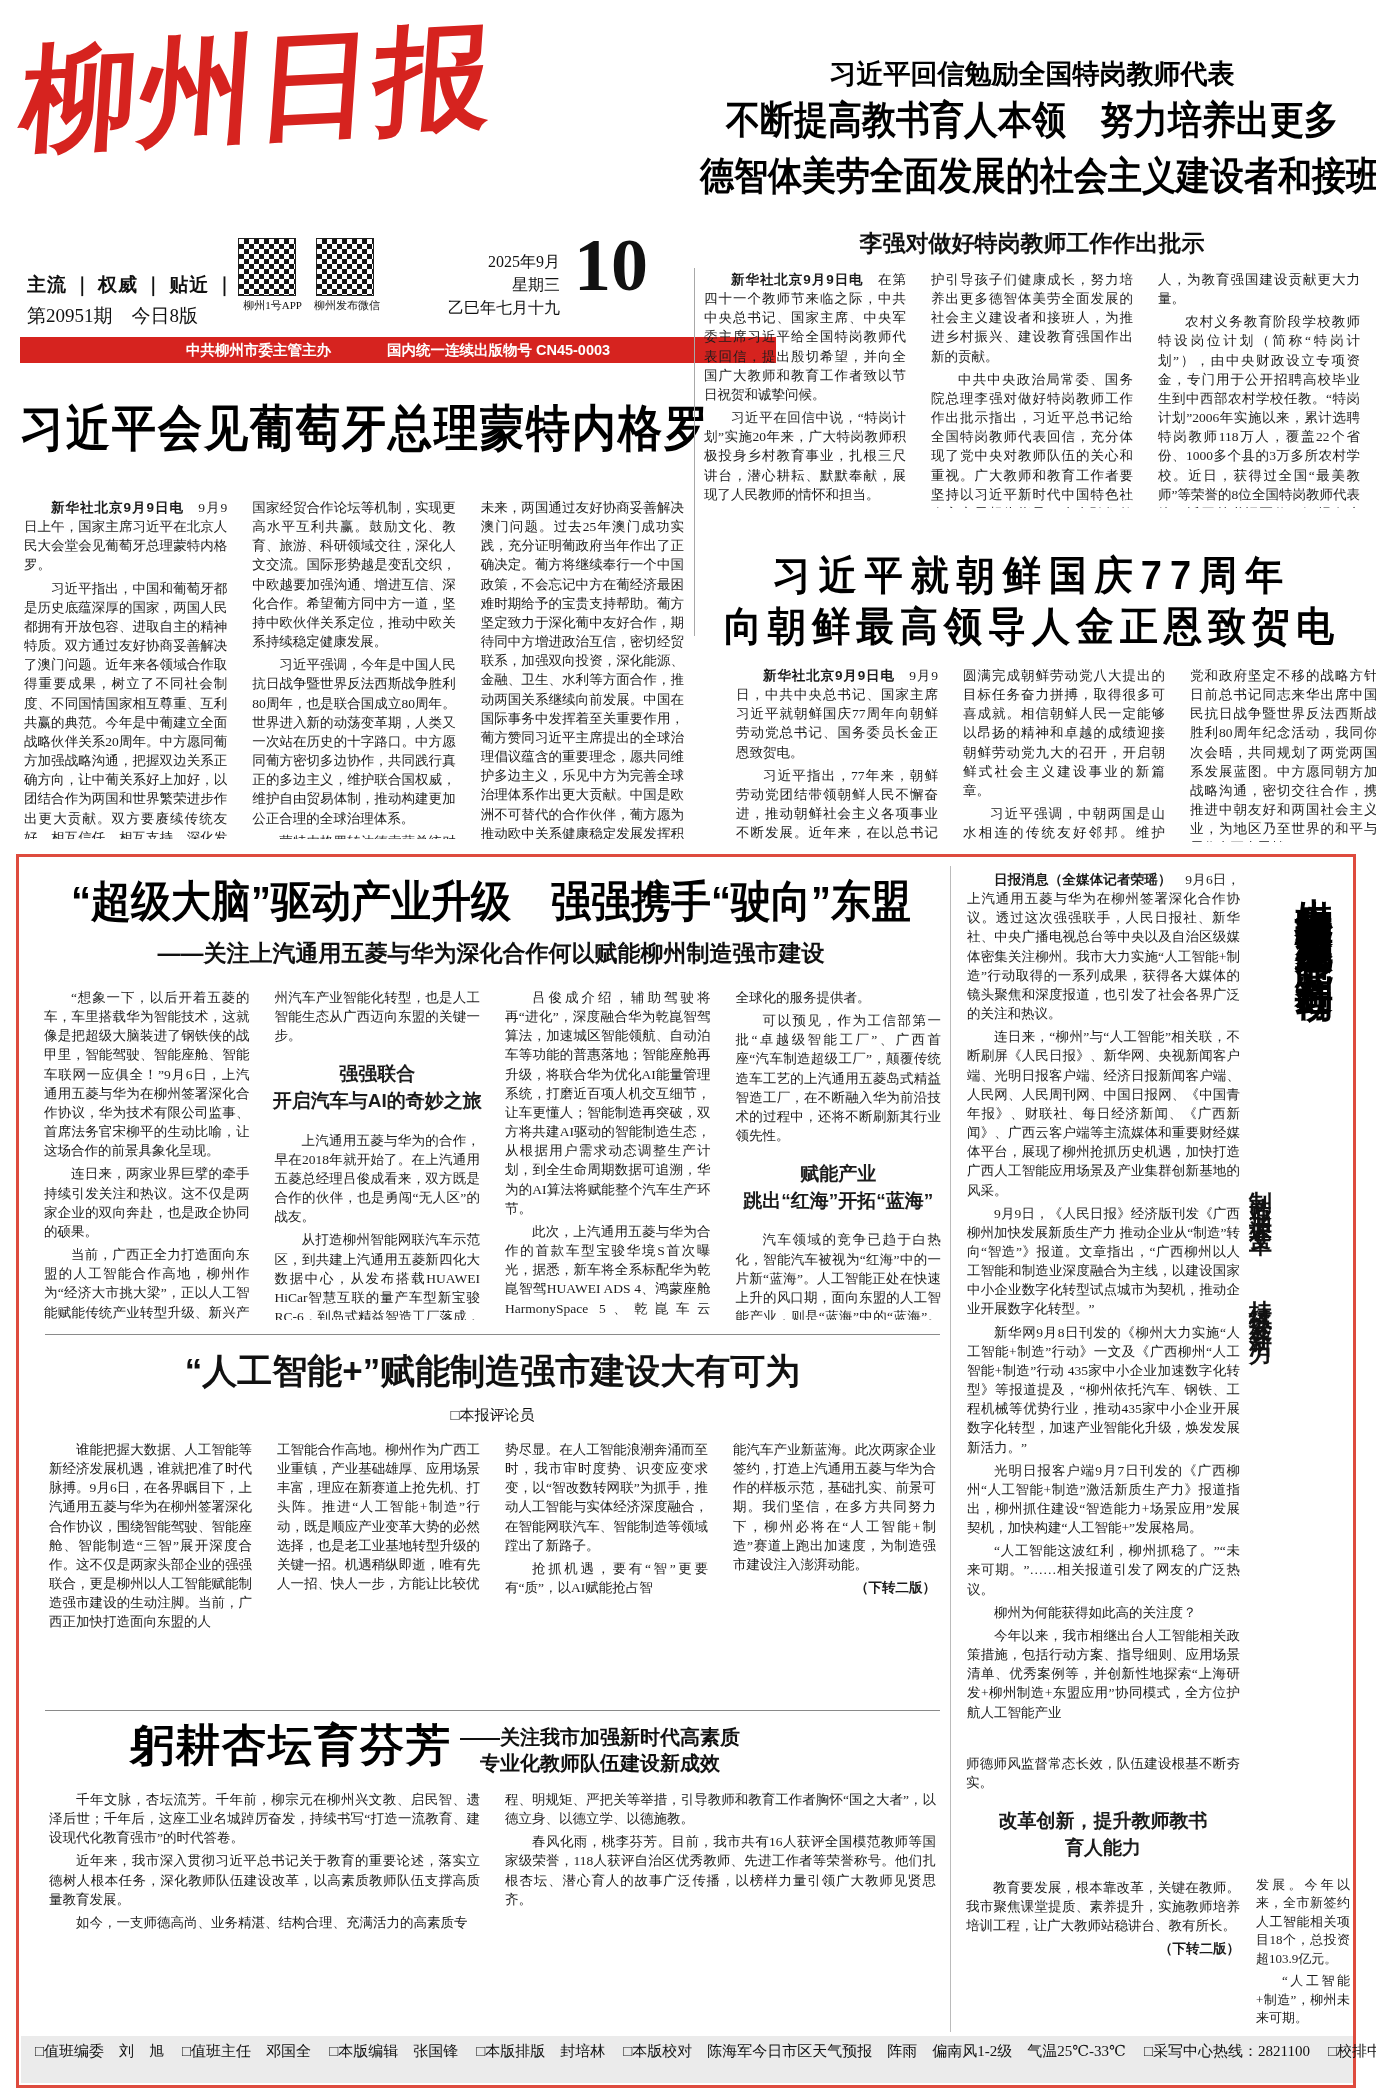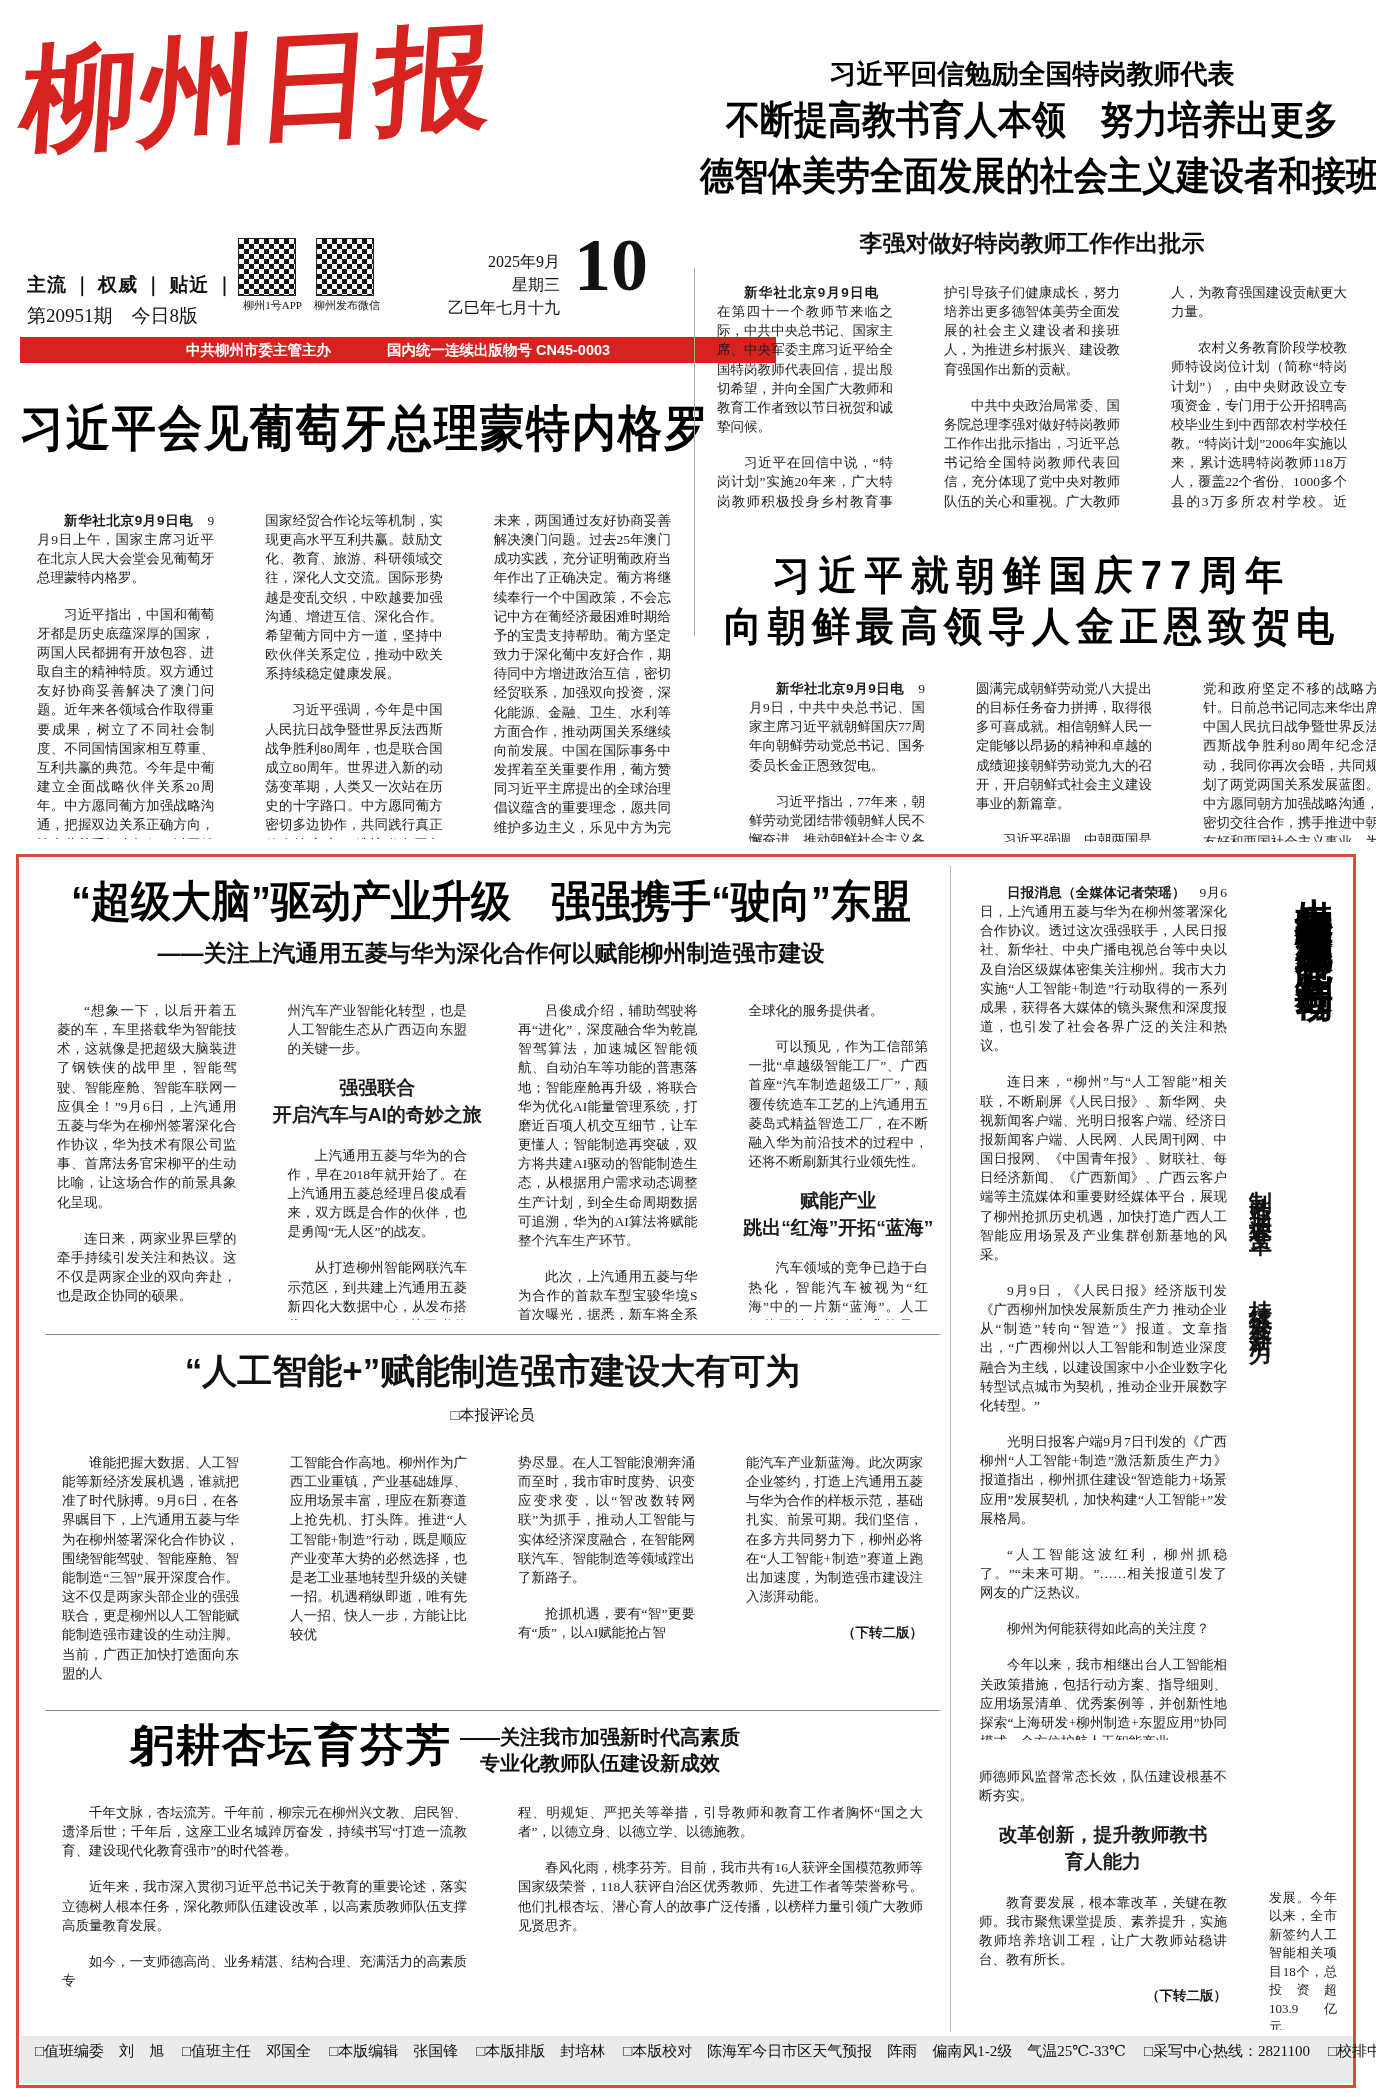--- a/index.html
+++ b/index.html
@@ -20,21 +20,21 @@
   .qr-label{font-size:11px;width:72px;text-align:right;top:298px}
   .ql1{left:230px}.ql2{left:308px}
   .dateblock{left:405px;top:250px;width:155px;text-align:right;font-size:16px;line-height:1.45}
   .page-number{left:574px;top:228px;font:bold 74px/1 "Liberation Serif","DejaVu Serif",serif}
   .red-bar{left:20px;top:337px;width:756px;height:26px;background:#d6231f;color:#fff;
       display:flex;align-items:center;justify-content:center;gap:56px;
       font-size:14.5px;font-weight:bold;font-family:"Liberation Sans","DejaVu Sans",sans-serif;white-space:nowrap}
 
   
   .bodytext{font-size:13.5px;line-height:1.42;text-align:justify;color:#1c1c1c}
-  .bodytext p{margin:17px;text-indent:2em}
+  .bodytext p{margin:4px;text-indent:2em}
   .bodytext p.pc{text-indent:0}
   .bodytext p.end{text-align:right;font-weight:bold;font-family:"Liberation Sans","DejaVu Sans",sans-serif}
   .bodytext b{font-family:"Liberation Sans","DejaVu Sans",sans-serif}
   .subhead{font-family:"Liberation Sans","DejaVu Sans",sans-serif;font-weight:bold;font-size:19px;
       line-height:1.4;text-align:center;margin:16px 0;white-space:pre-line;text-indent:0}
   .cols{display:flex;gap:17px}
   .col{flex:1 1 0;overflow:hidden}
 
   
   .hl-portugal{left:20px;top:396px;width:662px;text-align:center;font-size:44px;
@@ -241,20 +241,21 @@
 育人能力</div>
       <p class="p">教育要发展，根本靠改革，关键在教师。我市聚焦课堂提质、素养提升，实施教师培养培训工程，让广大教师站稳讲台、教有所长。</p>
       <p class="end">（下转二版）</p>
     </div>
 
   <div class="abs vrule2"></div>
   <div class="abs bodytext media-main">
       <p class="p"><b>日报消息（全媒体记者荣瑶）</b>　9月6日，上汽通用五菱与华为在柳州签署深化合作协议。透过这次强强联手，人民日报社、新华社、中央广播电视总台等中央以及自治区级媒体密集关注柳州。我市大力实施“人工智能+制造”行动取得的一系列成果，获得各大媒体的镜头聚焦和深度报道，也引发了社会各界广泛的关注和热议。</p>
       <p class="p">连日来，“柳州”与“人工智能”相关联，不断刷屏《人民日报》、新华网、央视新闻客户端、光明日报客户端、经济日报新闻客户端、人民网、人民周刊网、中国日报网、《中国青年报》、财联社、每日经济新闻、《广西新闻》、广西云客户端等主流媒体和重要财经媒体平台，展现了柳州抢抓历史机遇，加快打造广西人工智能应用场景及产业集群创新基地的风采。</p>
       <p class="p">9月9日，《人民日报》经济版刊发《广西柳州加快发展新质生产力 推动企业从“制造”转向“智造”》报道。文章指出，“广西柳州以人工智能和制造业深度融合为主线，以建设国家中小企业数字化转型试点城市为契机，推动企业开展数字化转型。”</p>
+      <p class="p">新华网9月8日刊发的《柳州大力实施“人工智能+制造”行动》一文及《广西柳州“人工智能+制造”行动 435家中小企业加速数字化转型》等报道提及，“柳州依托汽车、钢铁、工程机械等优势行业，推动435家中小企业开展数字化转型，加速产业智能化升级，焕发发展新活力。”</p>
       <p class="p">光明日报客户端9月7日刊发的《广西柳州“人工智能+制造”激活新质生产力》报道指出，柳州抓住建设“智造能力+场景应用”发展契机，加快构建“人工智能+”发展格局。</p>
       <p class="p">“人工智能这波红利，柳州抓稳了。”“未来可期。”……相关报道引发了网友的广泛热议。</p>
       <p class="p">柳州为何能获得如此高的关注度？</p>
       <p class="p">今年以来，我市相继出台人工智能相关政策措施，包括行动方案、指导细则、应用场景清单、优秀案例等，并创新性地探索“上海研发+柳州制造+东盟应用”协同模式，全方位护航人工智能产业</p>
     </div>
   <div class="abs hl vhead">央媒密集报道柳州大力实施『人工智能+制造』行动</div>
   <div class="abs vsub">制造业加速变革　　持续焕发新活力</div>
   <div class="abs bodytext media-tail">
       <p class="pc">发展。今年以来，全市新签约人工智能相关项目18个，总投资超103.9亿元。</p>
       <p class="p">“人工智能+制造”，柳州未来可期。</p>

